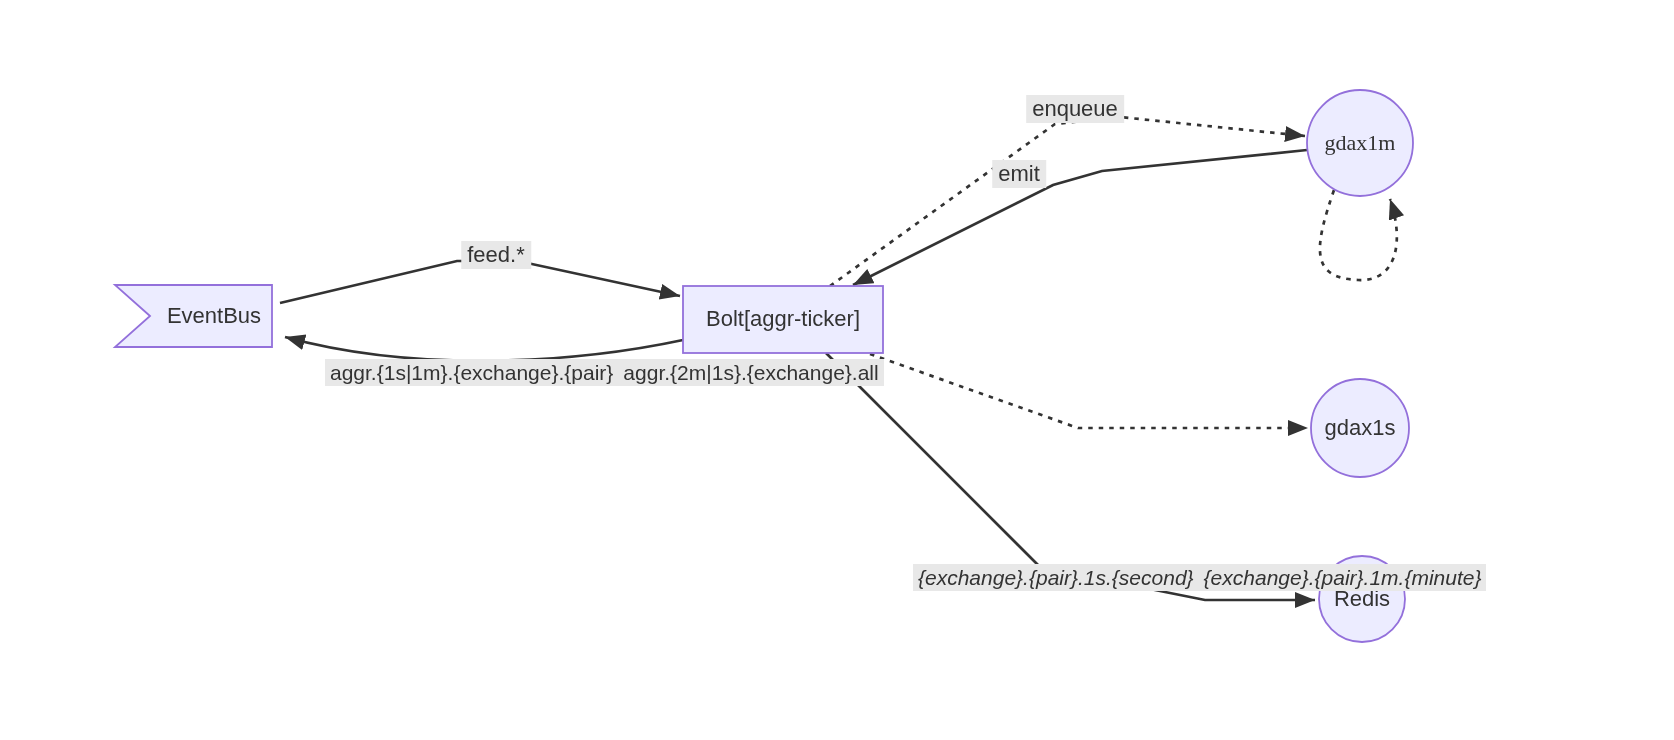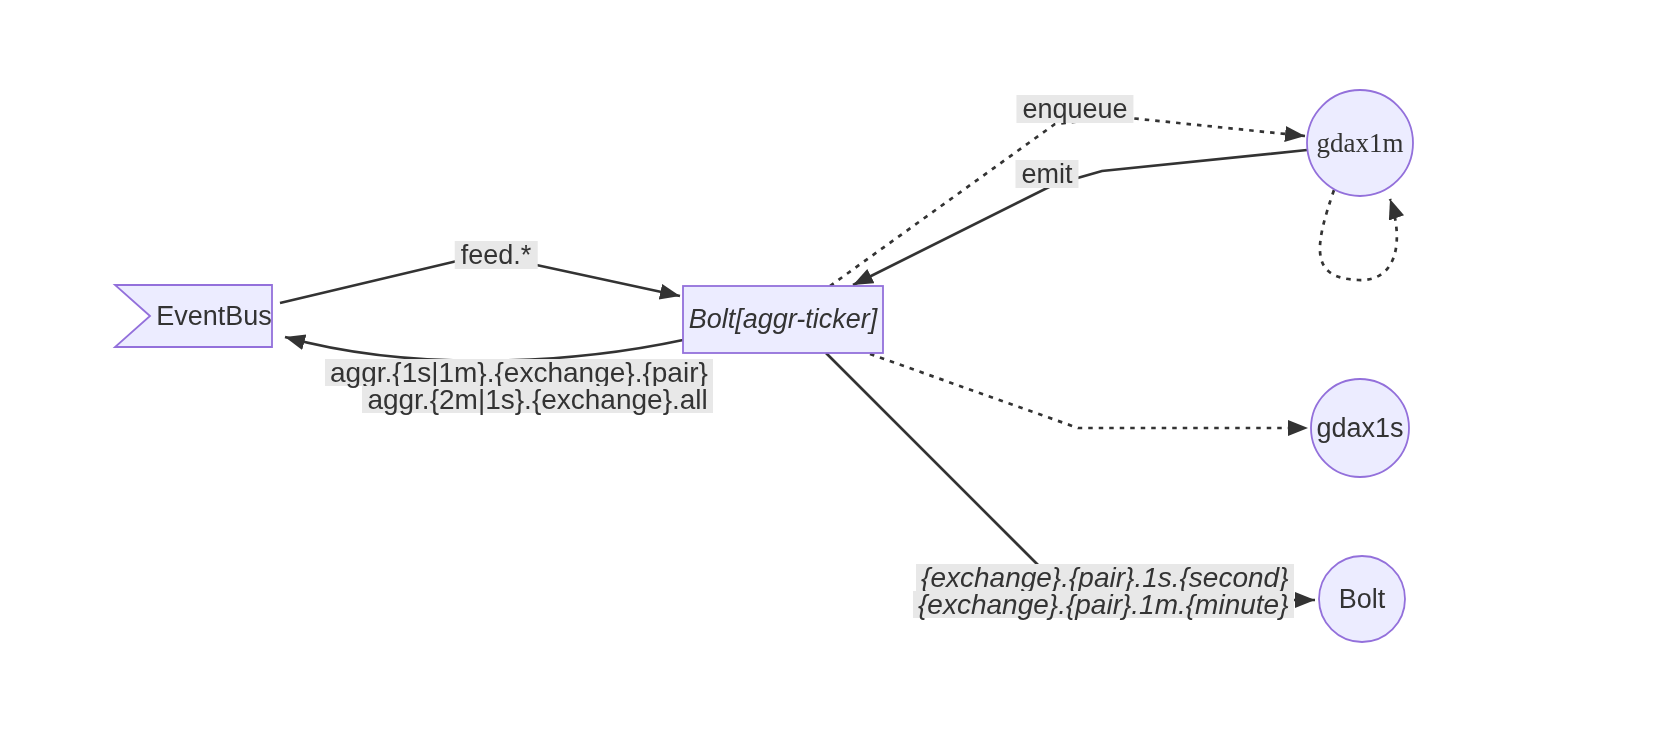--- a/index.html
+++ b/index.html
@@ -31,32 +31,32 @@
   .node-shape {
     fill: var(--node-fill);
     stroke: var(--node-border);
     stroke-width: 1.8;
   }
   .arrowhead { fill: var(--edge-color); stroke: none; }
   .label {
     position: absolute;
     transform: translate(-50%, -50%);
     white-space: nowrap;
-    font-size: 27px;
+    font-size: 22px;
     line-height: 26px;
     color: var(--text-color);
   }
   .node-label { text-align: center; }
   .edge-label { background: var(--label-bg); padding: 1px 6px; }
   .edge-label-block {
     position: absolute;
     display: flex;
-    flex-direction: column;
+    flex-direction: row;
     align-items: flex-end;
-    font-size: 28px;
+    font-size: 21px;
     color: var(--text-color);
   }
   .edge-label-block span {
     display: inline-block;
     background: var(--label-bg);
     padding: 0 5px;
     line-height: 27px;
     white-space: nowrap;
   }
 </style>
@@ -85,35 +85,35 @@
     <g>
       <path class="node-shape" d="M 150,316 L 115,285 L 272,285 L 272,347 L 115,347 Z"></path>
       <rect class="node-shape" x="683" y="286" width="200" height="67"></rect>
       <circle class="node-shape" cx="1360" cy="143" r="53"></circle>
       <circle class="node-shape" cx="1360" cy="428" r="49"></circle>
       <circle class="node-shape" cx="1362" cy="599" r="43"></circle>
     </g>
   </svg>
 
   <div class="label node-label" style="left:214px; top:316px;">EventBus</div>
-  <div class="label node-label" style="left:783px; top:319px;font-style:italic;">Bolt[aggr-ticker]</div>
+  <div class="label node-label" style="left:783px; top:319px;">Bolt[aggr-ticker]</div>
   <div class="label node-label" style="left:1360px; top:143px;font-family:Liberation Serif, serif;">gdax1m</div>
   <div class="label node-label" style="left:1360px; top:428px;">gdax1s</div>
-  <div class="label node-label" style="left:1362px; top:599px;">Bolt</div>
+  <div class="label node-label" style="left:1362px; top:599px;">Redis</div>
 
   <div class="label edge-label" style="left:496px; top:255px;">feed.*</div>
 
   <div class="edge-label-block" style="left:325px; top:359px;">
     <span>aggr.{1s|1m}.{exchange}.{pair}</span>
     <span>aggr.{2m|1s}.{exchange}.all</span>
   </div>
 
   <div class="label edge-label" style="left:1075px; top:109px;">enqueue</div>
 
-  <div class="label edge-label" style="left:1047px; top:174px;">emit</div>
+  <div class="label edge-label" style="left:1019px; top:174px;">emit</div>
 
   <div class="edge-label-block" style="left:913px; top:564px;font-style:italic;">
     <span>{exchange}.{pair}.1s.{second}</span>
     <span>{exchange}.{pair}.1m.{minute}</span>
   </div>
 
 
 </div>
 
 </body></html>

